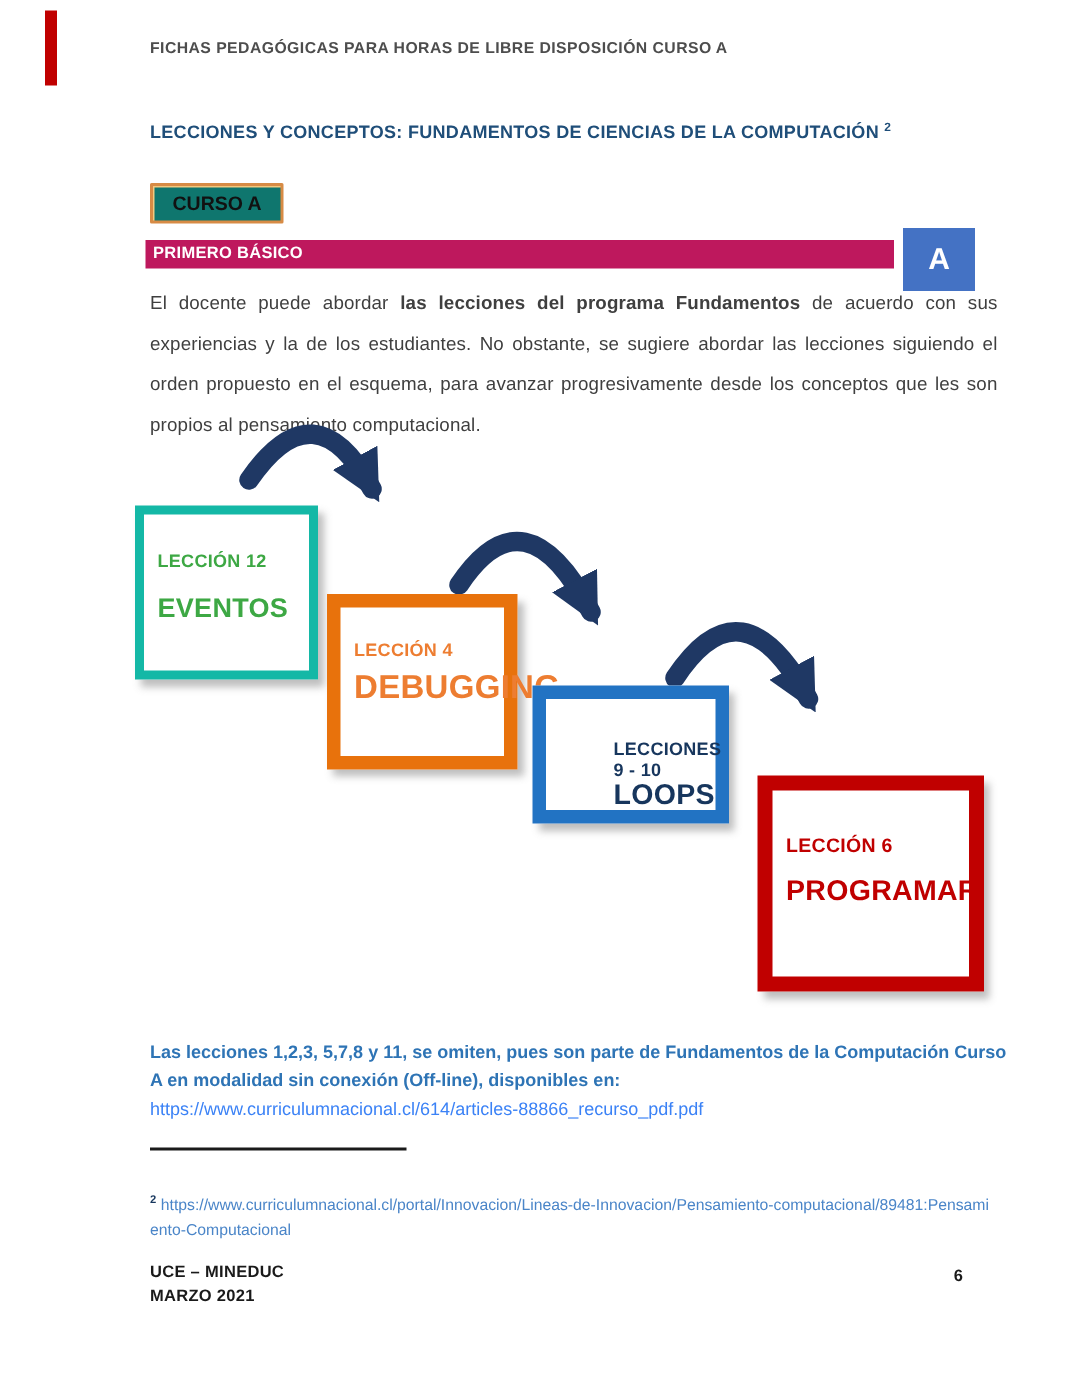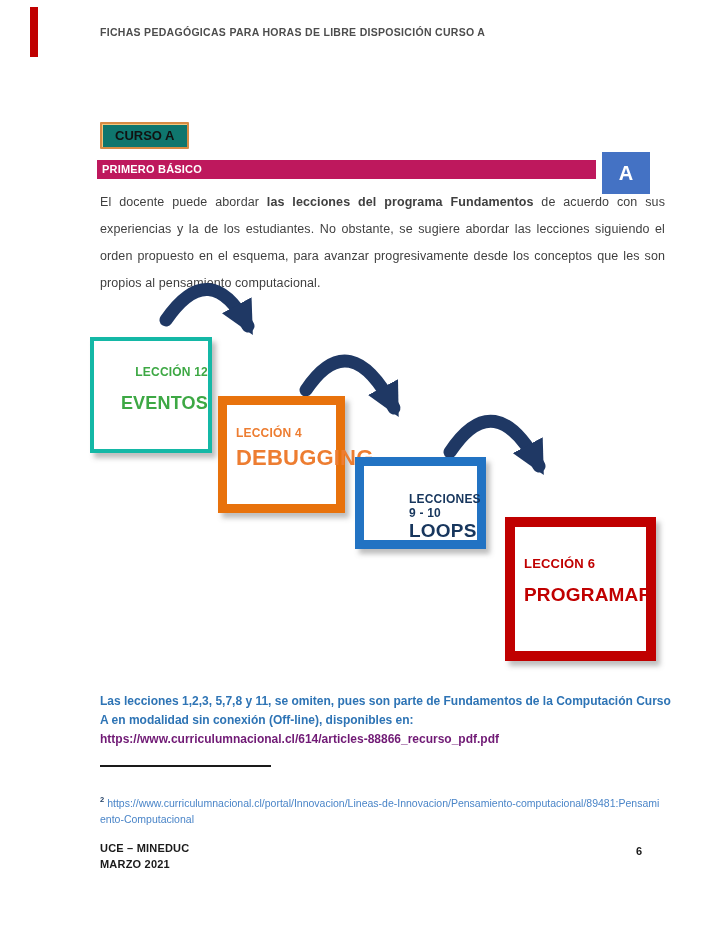--- a/index.html
+++ b/index.html
@@ -52,21 +52,21 @@
   .lesson-box{
     position:absolute;background:#ffffff;box-sizing:border-box;
     box-shadow:4px 5px 5px rgba(110,110,110,.45);
   }
   .lesson-box .inner{
     display:flex;flex-direction:column;
     padding-left:9px;box-sizing:border-box;height:100%;
   }
   .lesson-label{font-size:12px;font-weight:bold;letter-spacing:.2px;}
   .concept-label{font-size:19px;font-weight:bold;letter-spacing:.2px;}
-  .box-green {left:90px;top:337px;width:122px;height:116px;border:4px solid #14b8a6;text-align:right;}
+  .box-green {left:90px;top:337px;width:122px;height:116px;border:6px solid #14b8a6;}
   .box-green .lesson-label,.box-green .concept-label{color:#3DA844;}
   .box-green .inner{padding-top:24px;}
   .box-green .concept-label{margin-top:14px;font-size:18px;}
   .box-orange{left:218px;top:396px;width:127px;height:117px;border:9px solid #E8720C;}
   .box-orange .lesson-label,.box-orange .concept-label{color:#ED7D31;}
   .box-orange .inner{padding-top:21px;}
   .box-orange .concept-label{margin-top:5px;font-size:22px;}
   .box-blue  {left:355px;top:457px;width:131px;height:92px;border:9px solid #2273C3;padding-left:36px;}
   .box-blue .lesson-label,.box-blue .concept-label{color:#17365D;}
   .box-blue .inner{padding-top:26px;}
@@ -75,21 +75,21 @@
   .box-red .lesson-label,.box-red .concept-label{color:#C00000;}
   .box-red .inner{padding-top:29px;}
   .box-red .lesson-label{font-size:13px;}
   .box-red .concept-label{margin-top:13px;}
   
   .omitted-note{
     position:absolute;left:100px;top:692px;width:577px;
     font-size:12px;line-height:19px;color:#2E74B5;
   }
   .omitted-note .note-bold{font-weight:bold;}
-  .omitted-note a{color:#701a75;text-decoration:none;font-weight:bold;}
+  .omitted-note a{color:#3b82f6;text-decoration:none;font-weight:normal;}
   .footnote-sep{
     position:absolute;left:100px;top:765px;width:171px;height:0;
     border-top:2px solid #1a1a1a;
   }
   .footnote{
     position:absolute;left:100px;top:792px;width:565px;
     font-size:10.5px;line-height:16px;color:#4A85C8;
   }
   .footnote .fn-marker{color:#17365D;font-size:7.5px;vertical-align:super;margin-right:3px;font-weight:bold;}
   .footnote a{color:#4A85C8;text-decoration:none;word-break:break-all;}
@@ -104,20 +104,24 @@
 </style>
 </head>
 <body>
 
 <div class="page">
 
   <div class="corner-mark"></div>
 
   <div class="doc-header">FICHAS PEDAGÓGICAS PARA HORAS DE LIBRE DISPOSICIÓN CURSO A</div>
 
+  <div class="page-title">
+    <span>LECCIONES Y CONCEPTOS:  FUNDAMENTOS DE CIENCIAS DE LA COMPUTACIÓN</span>
+    <sup>2</sup>
+  </div>
 
   <div class="course-badge">CURSO A</div>
 
   <div class="section-banner">PRIMERO BÁSICO</div>
 
   <div class="margin-letter">A</div>
 
   <div class="intro-paragraph">
     <span>El docente puede abordar </span><b>las lecciones del programa Fundamentos</b><span> de acuerdo con sus experiencias y la de los estudiantes. No obstante, se sugiere abordar las lecciones siguiendo el orden propuesto en el esquema, para avanzar progresivamente desde los conceptos que les son propios al pensamiento computacional.</span>
   </div>

